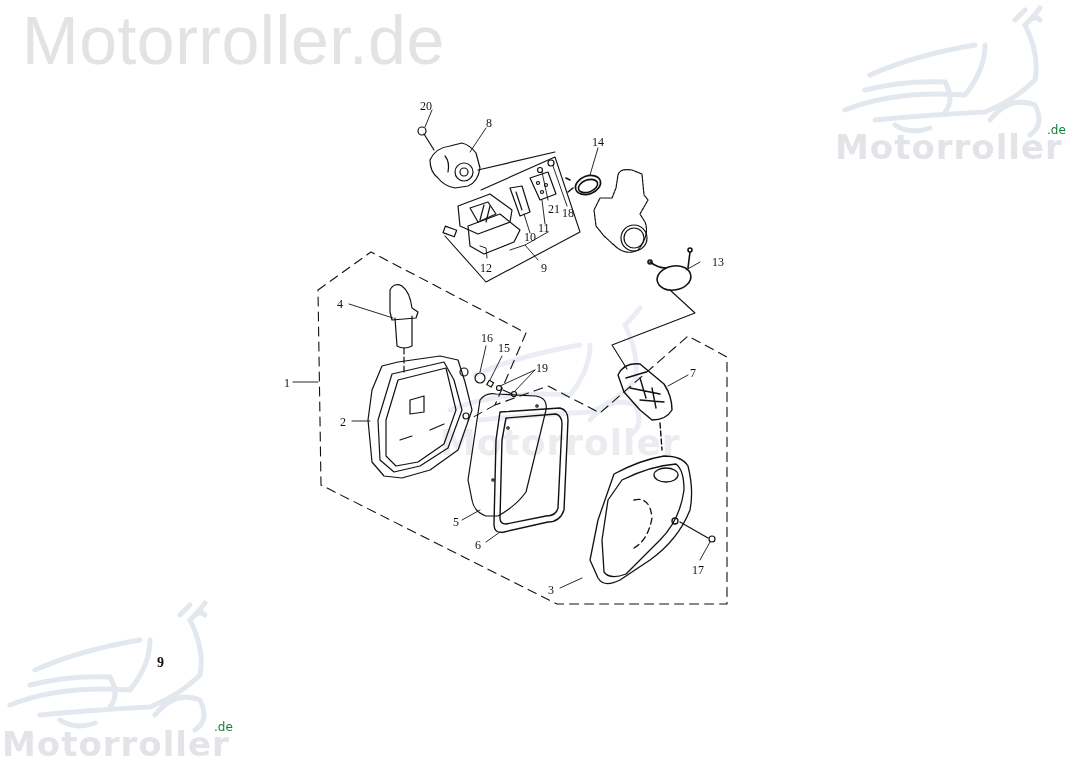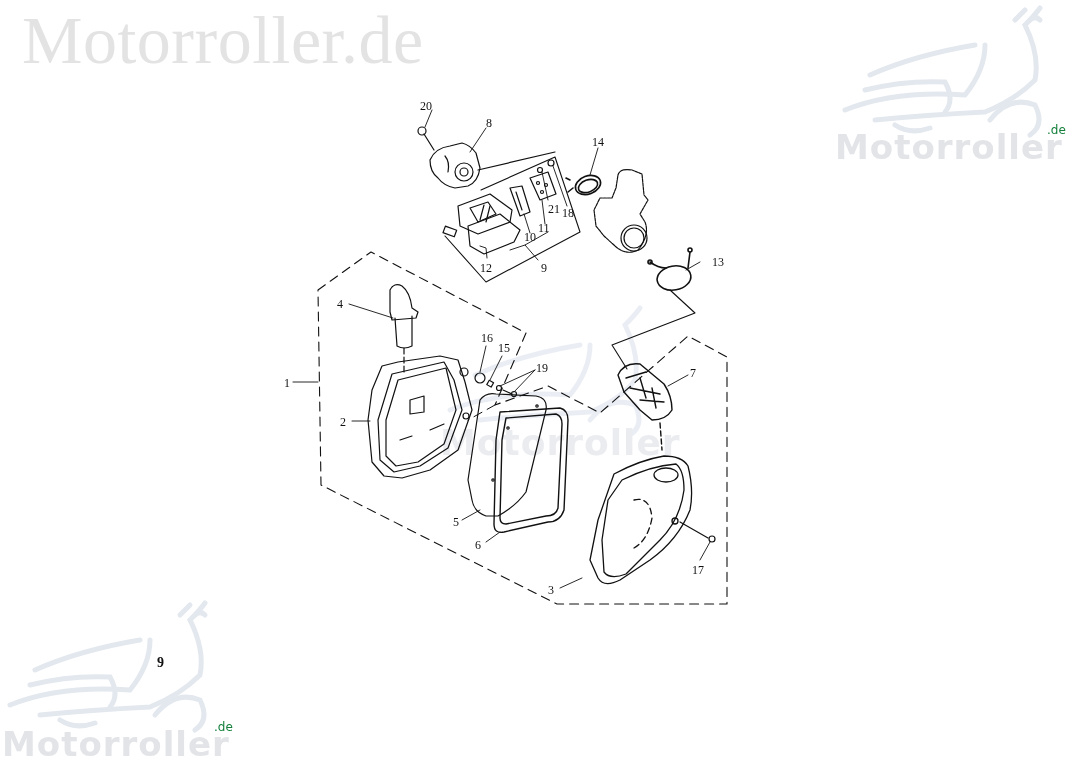--- a/index.html
+++ b/index.html
@@ -1,18 +1,18 @@
 <!DOCTYPE html>
 <html><head>
 <meta charset="utf-8">
 <style>
   html, body { margin: 0; padding: 0; background: #ffffff; }
   body { width: 1078px; height: 768px; position: relative; overflow: hidden;
          font-family: "Liberation Serif", serif; }
-  .wm-title { position: absolute; left: 22px; top: 6px; font-family: Liberation Serif, serif;
+  .wm-title { position: absolute; left: 22px; top: 6px; font-family: Liberation Sans, sans-serif;
               font-size: 68px; color: #e3e3e3; letter-spacing: 0.5px; line-height: 1; }
   .wm-logo { position: absolute; }
   .wm-logo .word { position: absolute; font-family: "DejaVu Sans", sans-serif; font-weight: bold;
                    color: #e2e4e8; letter-spacing: 1px; line-height: 1; }
   .wm-logo .tld { position: absolute; font-family: "DejaVu Sans", sans-serif; 
                   color: #15803d; font-size: 12px; line-height: 1; }
   svg.diagram { position: absolute; left: 0; top: 0; }
   .callout { font-family: "Liberation Serif", serif; font-size: 12px; fill: #111; }
   .pagenum { position: absolute; left: 157px; top: 655px; font-family: "Liberation Serif", serif;
              font-weight: bold; font-size: 14px; color: #111; }

